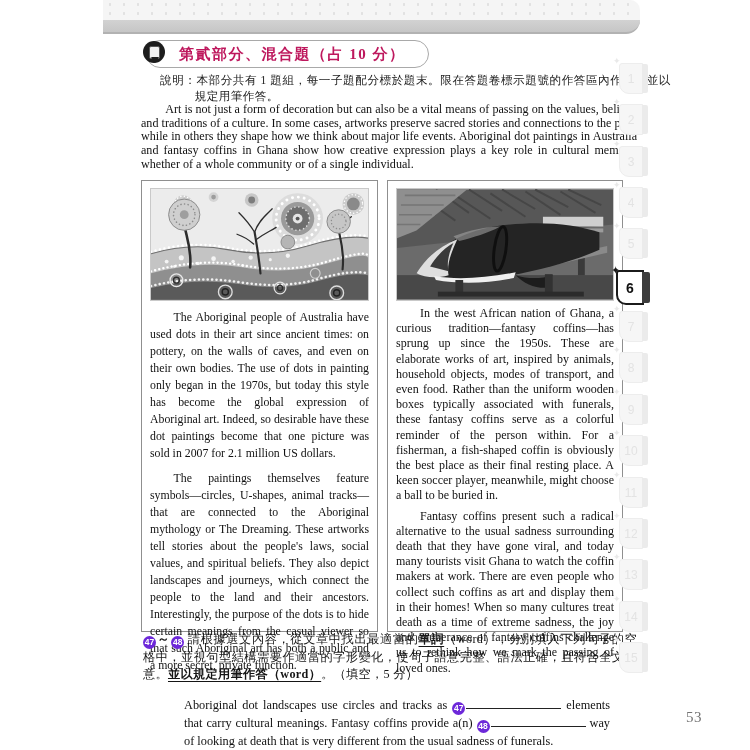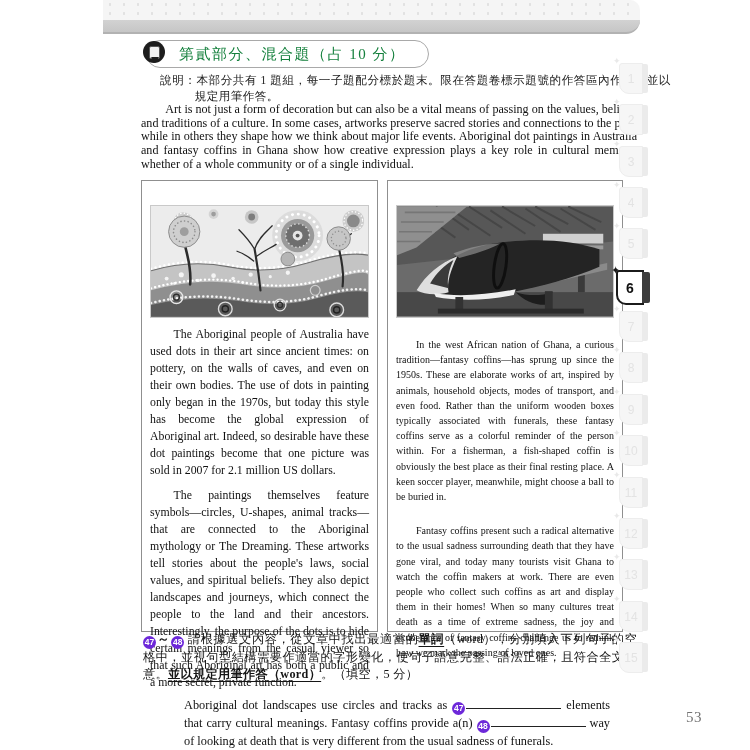--- a/index.html
+++ b/index.html
@@ -17,49 +17,49 @@
   .top-edge .bar{
     height:12px;background:linear-gradient(#d2d2d2,#c6c6c6);
     border-radius:0 0 14px 0;border-bottom:2px solid #b2b2b2;
   }
   
   .header-pill{
     position:absolute;left:146px;top:40px;height:22px;
     border:1.5px solid #a9a9a9;border-radius:15px;
     padding:2px 22px 2px 32px;display:flex;align-items:center;
   }
-  .header-pill .title{font-weight:normal;font-size:15px;letter-spacing:1.5px;color:#15803d;}
+  .header-pill .title{font-weight:bold;font-size:15px;letter-spacing:1.5px;color:#be185d;}
   .badge{
     position:absolute;left:-4px;top:0px;width:22px;height:22px;border-radius:50%;
     background:#1d1d1d;display:flex;align-items:center;justify-content:center;
   }
   .badge:after{content:"";position:absolute;left:8px;bottom:-4px;border:4px solid transparent;border-top:6px solid #1d1d1d;}
   .badge .inner{width:9px;height:11px;background:#f2f2f2;border-radius:2px;border:1px solid #555;}
   
   .desc{
     position:absolute;left:160px;top:73px;width:476px;
     font-size:11.6px;line-height:15.5px;letter-spacing:.4px;
     padding-left:3em;text-indent:-3em;color:#222;text-align:justify;
   }
   
   .intro{
     position:absolute;left:141px;top:103px;width:496px;
     font-size:12.1px;line-height:13.7px;text-align:justify;text-indent:2em;color:#111;
   }
   
   .colbox{
     position:absolute;top:180px;height:452px;border:1px solid #8f8f8f;
-    box-sizing:border-box;padding:24px 8px;background:#fff;
+    box-sizing:border-box;padding:7px 8px;background:#fff;
   }
   .colbox.left{left:141px;width:237px;}
   .colbox.right{left:387px;width:236px;}
   .colbox svg.illus{display:block;width:100%;height:113px;border:1px solid #c9c9c9;box-sizing:border-box;background:#eee;}
   .colbox p{margin:0;text-align:justify;text-indent:2em;color:#111;}
   .colbox.left p{font-size:11.8px;line-height:17px;margin-top:8px;}
-  .colbox.right p{font-size:10px;line-height:15.2px;margin-top:19px;}
+  .colbox.right p{font-size:12px;line-height:15.2px;margin-top:5px;}
   
   .question{
     position:absolute;left:143px;top:631px;width:494px;
     font-size:12.2px;line-height:17.2px;color:#151515;text-align:justify;letter-spacing:.3px;
   }
   .qnum{
     display:inline-block;width:13px;height:13px;border-radius:50%;background:#6d28d9;color:#fff;
     font-size:8.5px;line-height:13.5px;text-align:center;font-weight:bold;vertical-align:-2px;
     font-family:"Liberation Sans",sans-serif;letter-spacing:0;
   }

